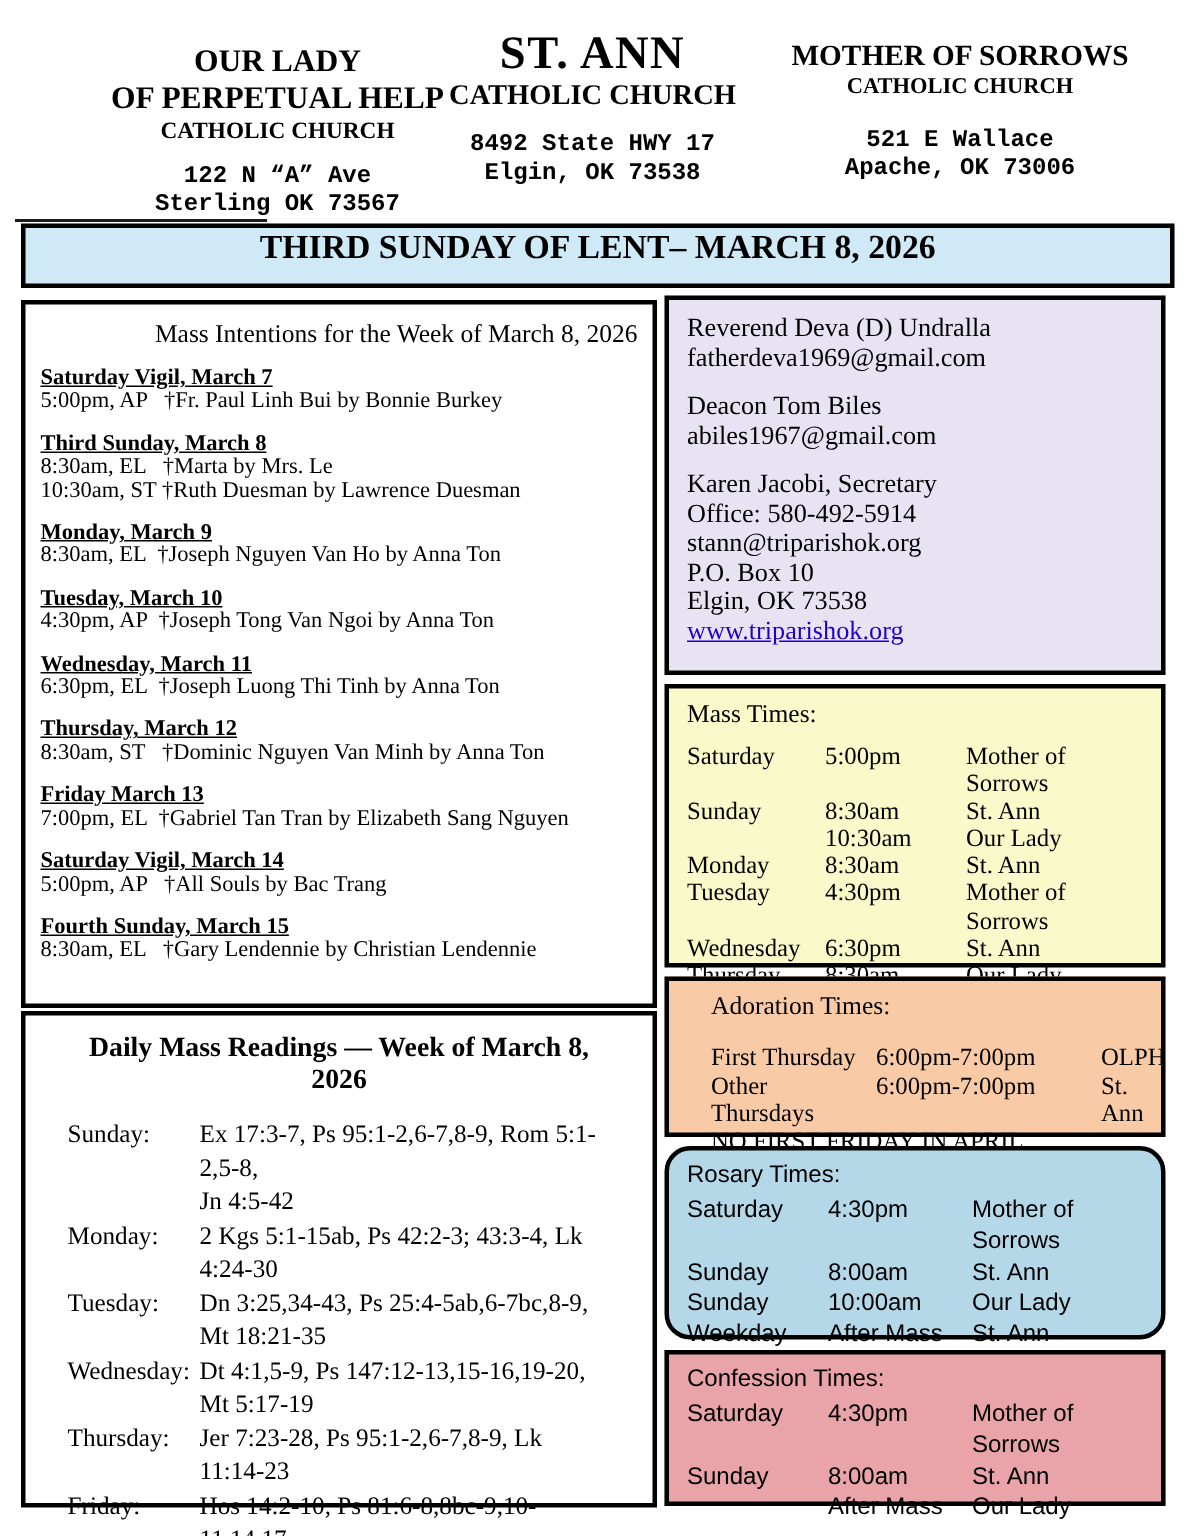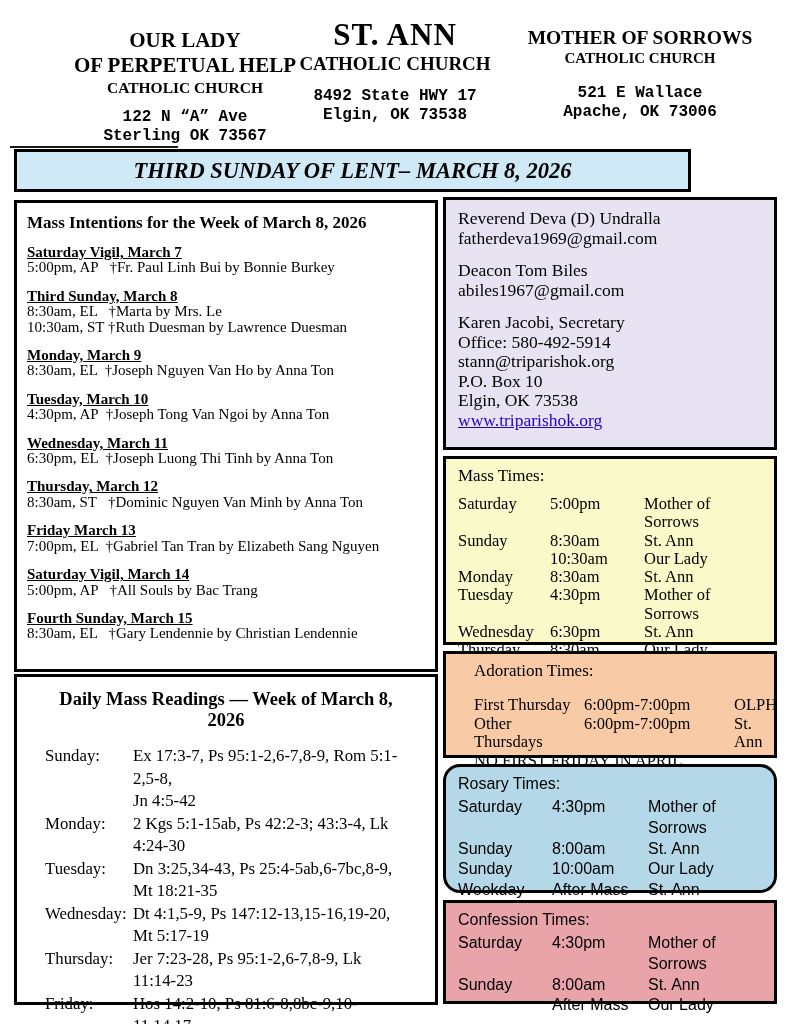--- a/index.html
+++ b/index.html
@@ -19,31 +19,31 @@
   #church3 .name { font-size:19.5px; line-height:22px; }
   #church3 .sub  { font-size:15px;  line-height:19px; }
   .addr { font-size:16px; line-height:19px;font-family:Liberation Mono, monospace; }
   #church1 .addr { margin-top:10px; }
   #church2 .addr { margin-top:12px; }
   #church3 .addr { margin-top:16px; }
 
   .rule-line { position:absolute; left:10px; top:146px; width:168px; height:2px; background:#1a1a1a; }
 
   .banner {
-    position:absolute; left:14px; top:149px; width:677px; height:43px;
+    position:absolute; left:14px; top:149px; width:769px; height:43px;
     box-sizing:border-box; border:3px solid #000; background:var(--banner-bg);
-    display:flex; align-items:center; justify-content:center;
-    font-weight:bold; font-size:22.5px;font-style:italic;
+    display:flex; justify-content:center;
+    font-weight:bold; font-size:22.5px;
   }
 
   .box { position:absolute; box-sizing:border-box; border:3px solid #000; background:#fff; }
 
   
   #intentions { left:14px; top:200px; width:424px; height:472px; padding:6px 10px; }
-  .mi-title { text-align:left; font-weight:bold; font-size:17px; margin:4px 0 12px; }
+  .mi-title { text-align:right; font-weight:normal; font-size:17px; margin:4px 0 12px; }
   .mi-group { margin-bottom:13px; }
   .mi-day  { font-weight:bold; text-decoration:underline; font-size:15px; line-height:15.4px; }
   .mi-line { font-size:15px; line-height:15.4px; white-space:pre-wrap; }
 
   
   #readings { left:14px; top:674px; width:424px; height:331px; padding:8px 28px; }
   .rd-title { text-align:center; font-weight:bold; font-size:18.5px; margin:4px 0 14px; }
   .rd-row { display:grid; grid-template-columns:88px 1fr; font-size:16.8px; line-height:22.5px; }
   .rd-text { white-space:pre-line; }
 

